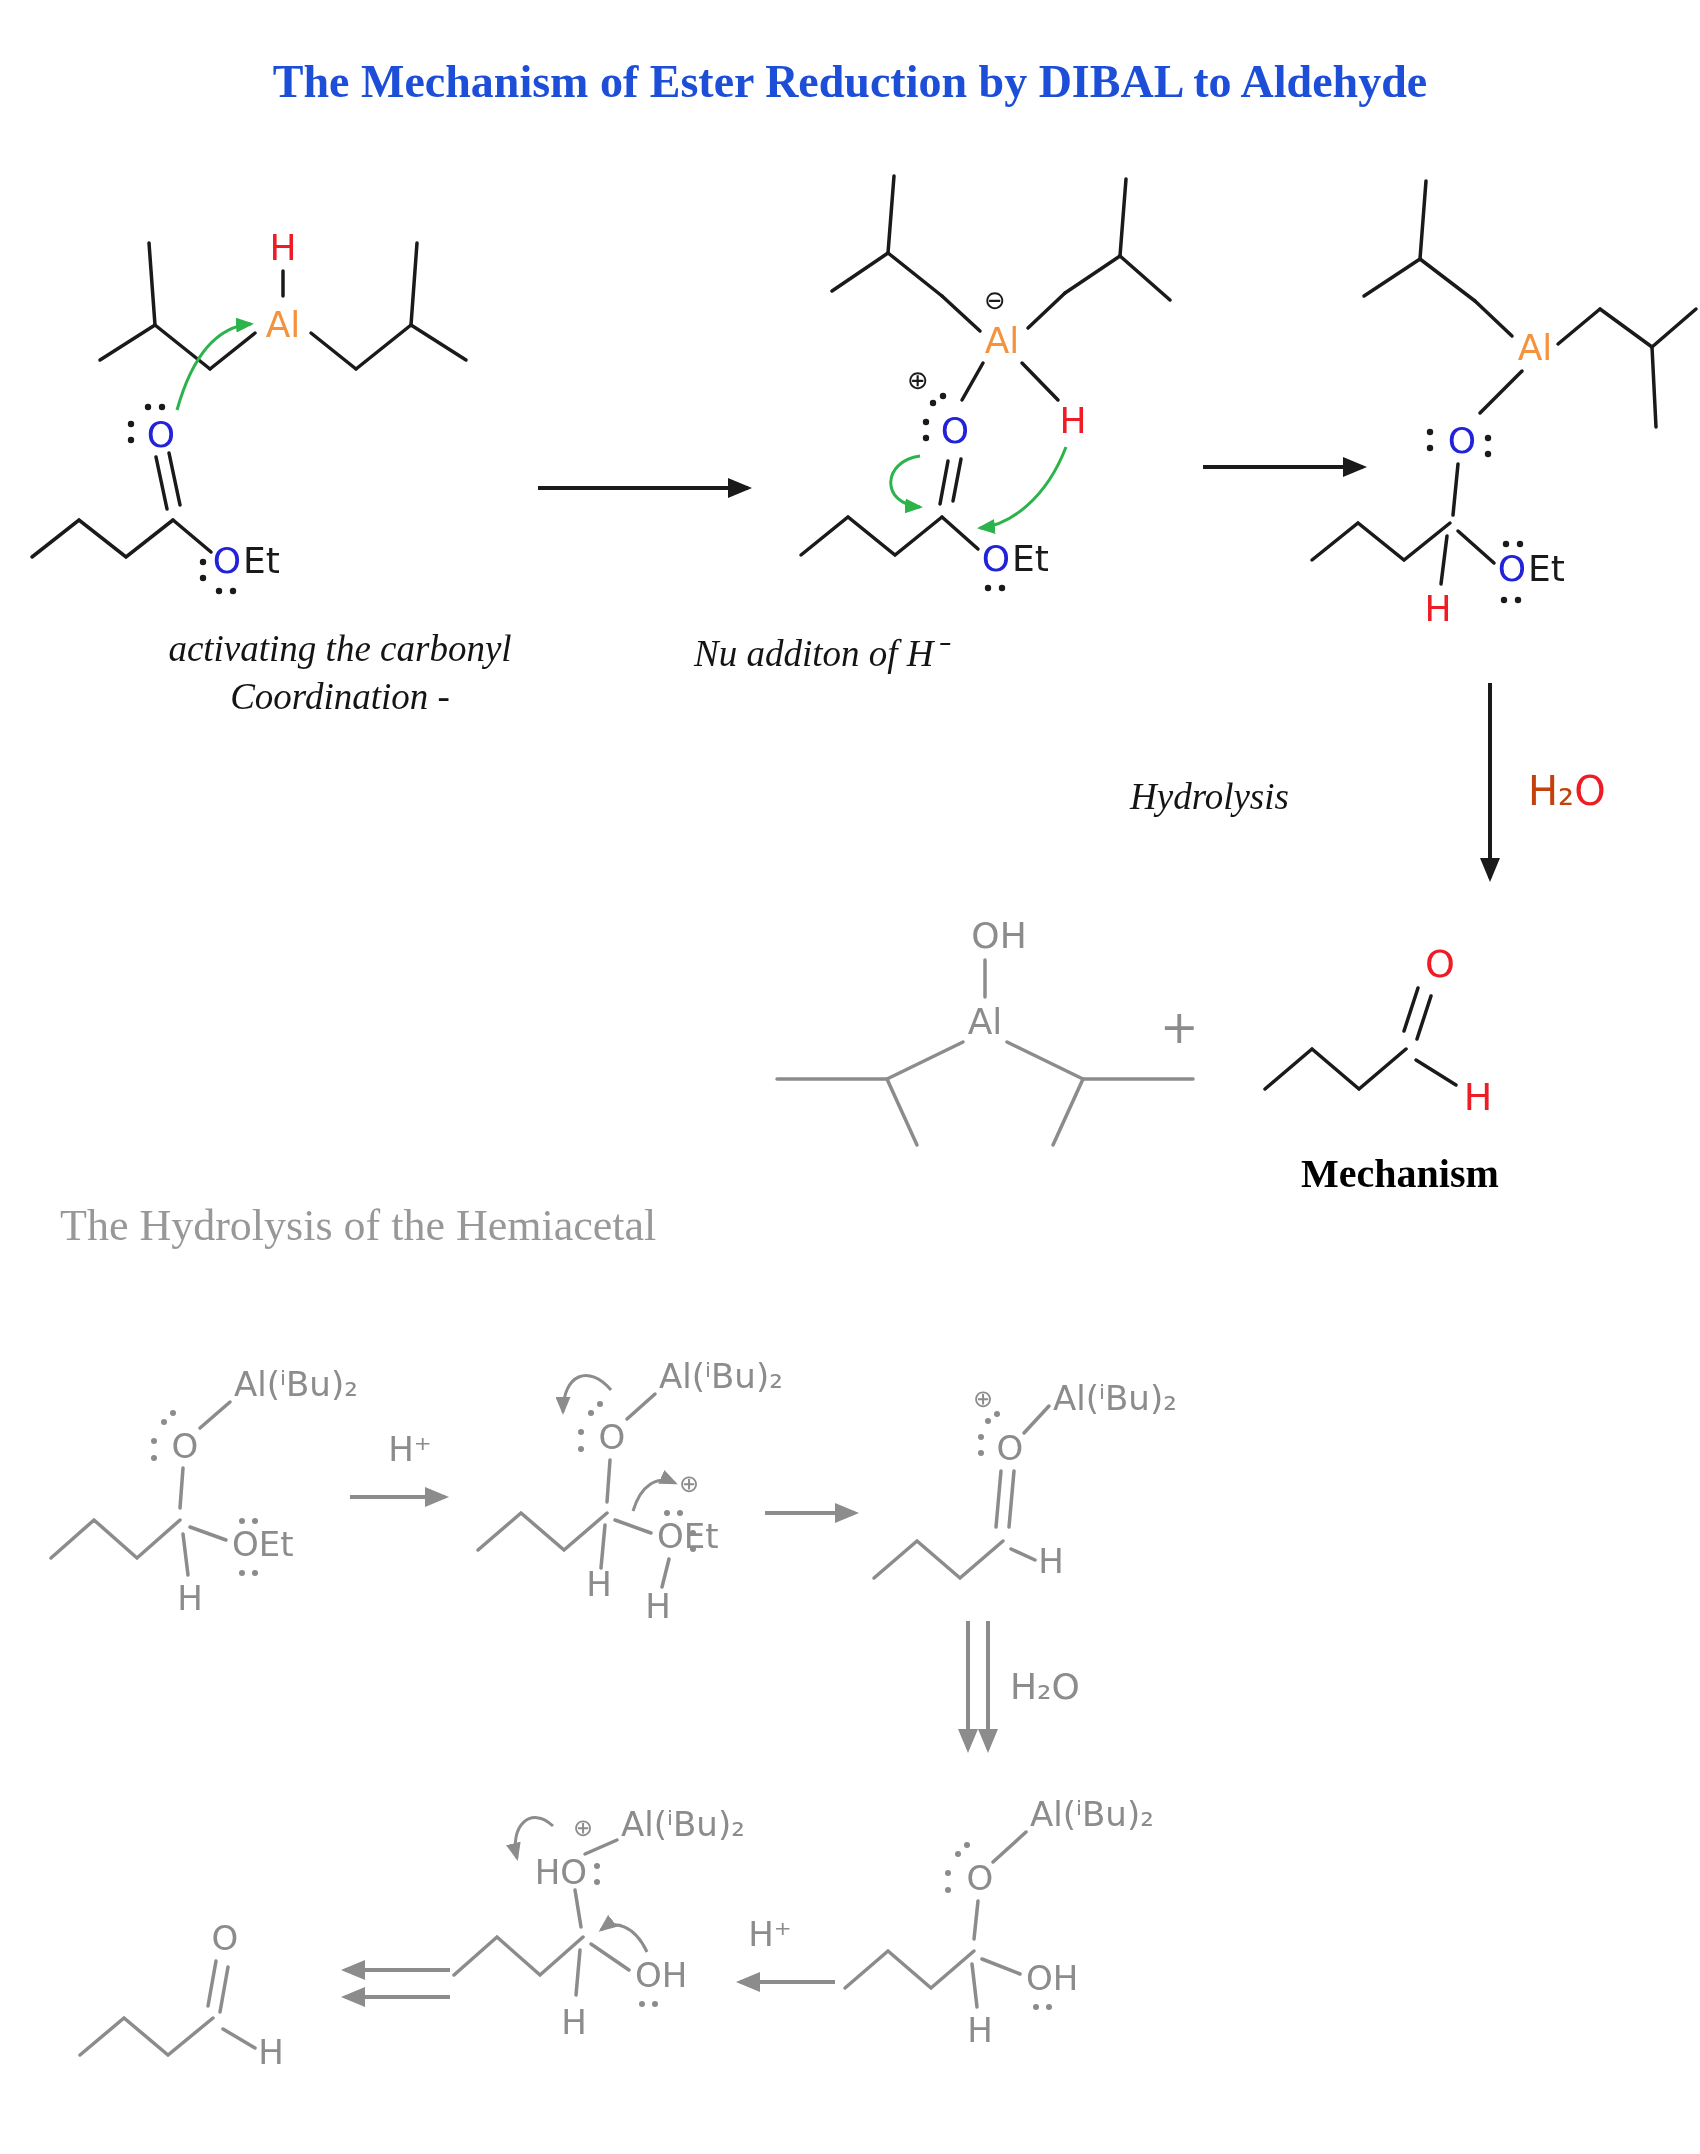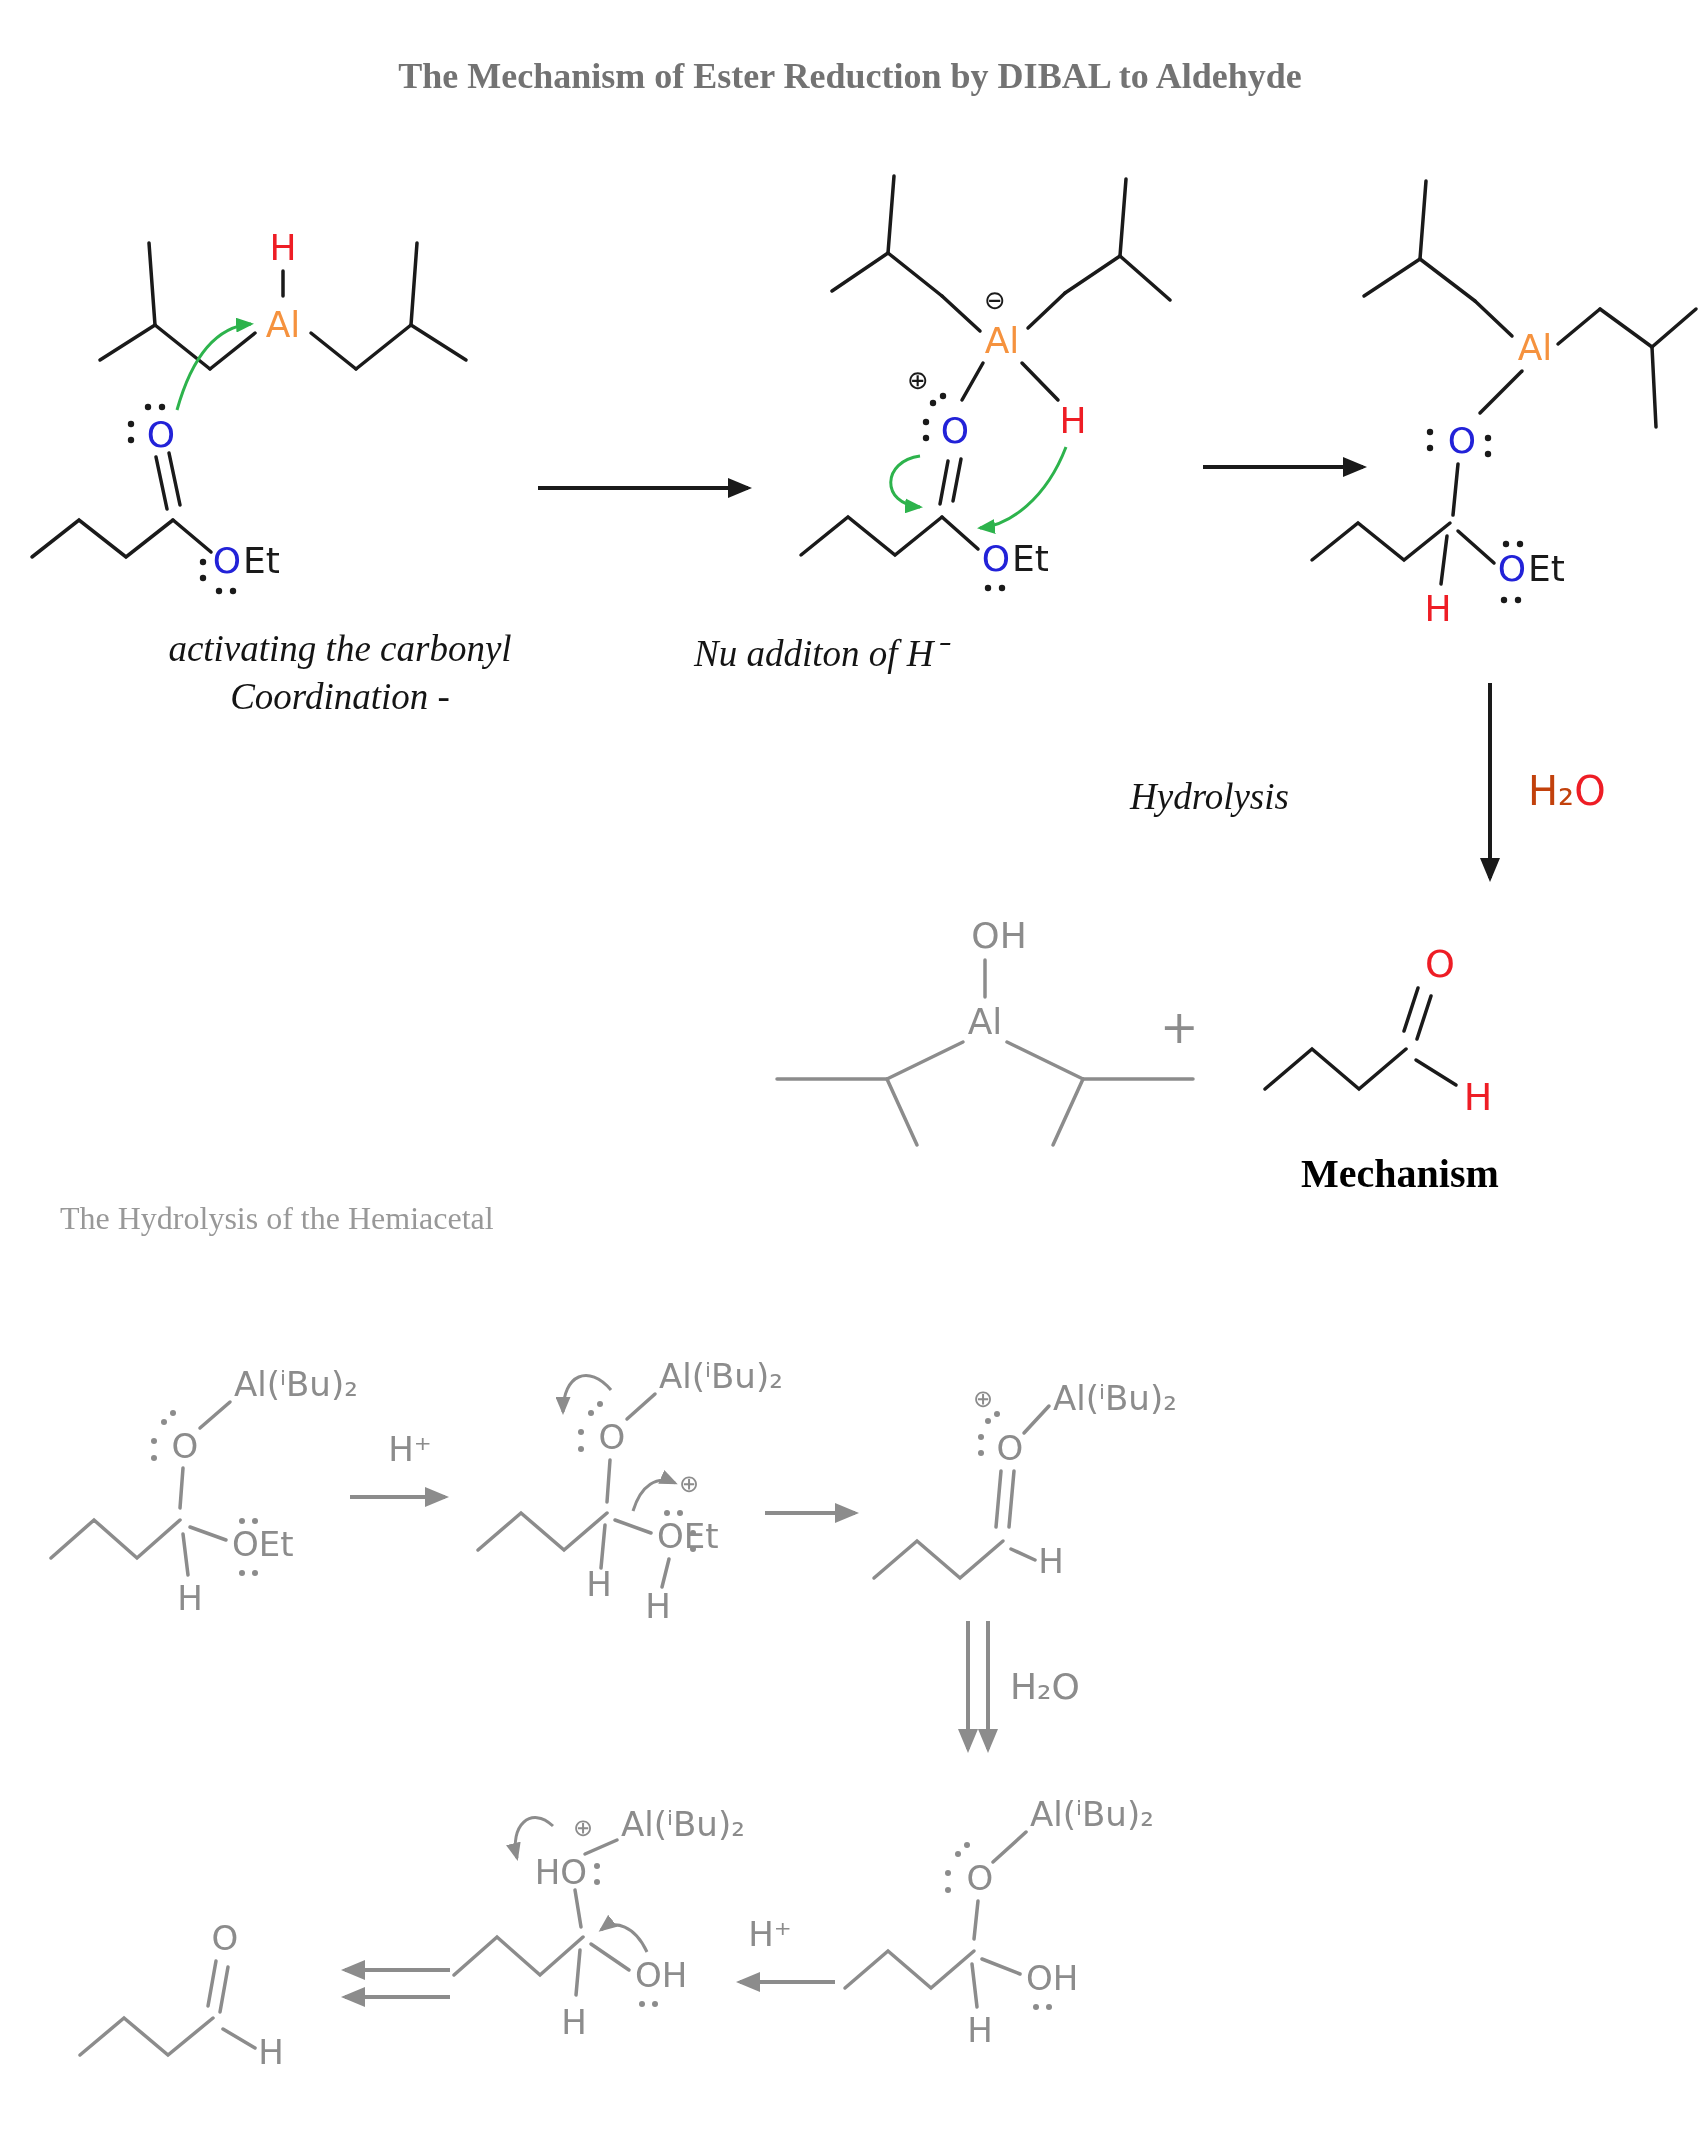--- a/index.html
+++ b/index.html
@@ -1,21 +1,21 @@
 <!DOCTYPE html>
 <html><head>
 <meta charset="utf-8">
 <style>
   html,body{margin:0;padding:0;background:#ffffff;}
   body{width:1700px;height:2154px;position:relative;font-family:"DejaVu Sans",sans-serif;}
   .page{position:absolute;left:0;top:0;width:1700px;height:2154px;background:#fff;overflow:hidden;}
   .abs{position:absolute;}
-  .title{width:1700px;text-align:center;font-family:"Liberation Serif",serif;font-weight:bold;font-size:36px;color:#737373;}
+  .title{width:1700px;text-align:center;font-family:"Liberation Serif",serif;font-weight:bold;font-size:46px;color:#1d4ed8;}
   .cap{font-family:"Liberation Serif",serif;font-style:italic;font-size:37px;color:#141414;text-align:center;line-height:1.3;}
-  .sec2{font-family:"Liberation Serif",serif;font-size:32px;color:#989898;}
+  .sec2{font-family:"Liberation Serif",serif;font-size:44px;color:#989898;}
   .boldlabel{font-family:"Liberation Serif",serif;font-weight:bold;font-size:40px;color:#000;text-align:center;}
   .plus{font-size:46px;color:#8c8c8c;}
   .hlabel{text-align:center;color:#8c8c8c;font-size:34px;}
   svg text{font-family:"DejaVu Sans",sans-serif;}
 </style>
 </head>
 <body>
 
 <div class="page">
 

